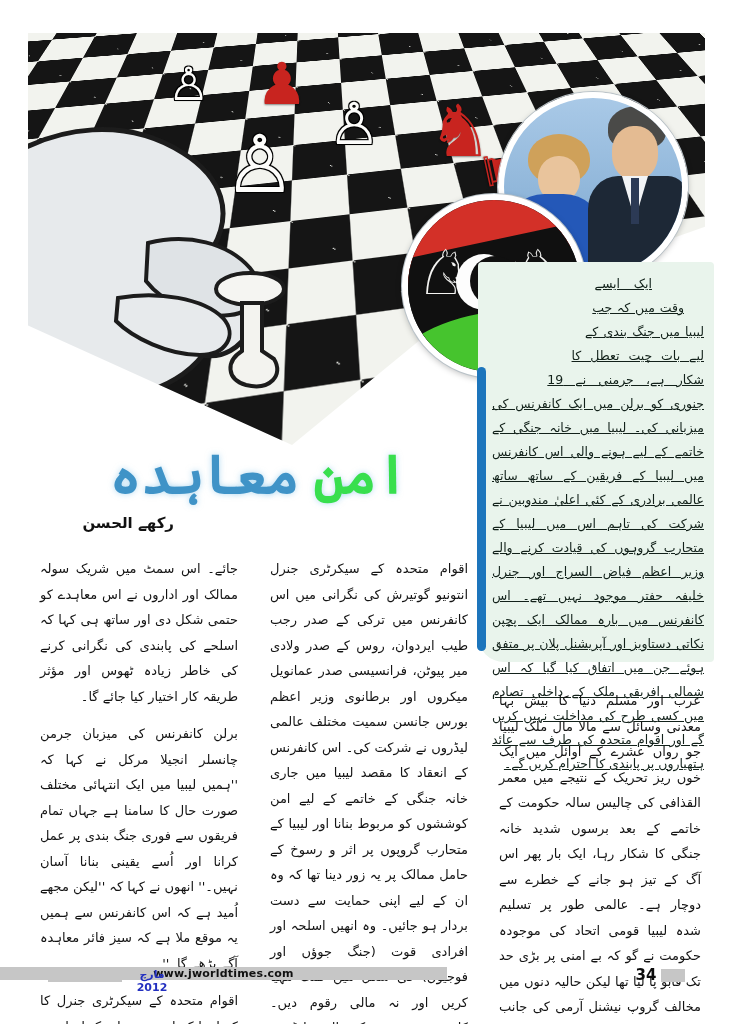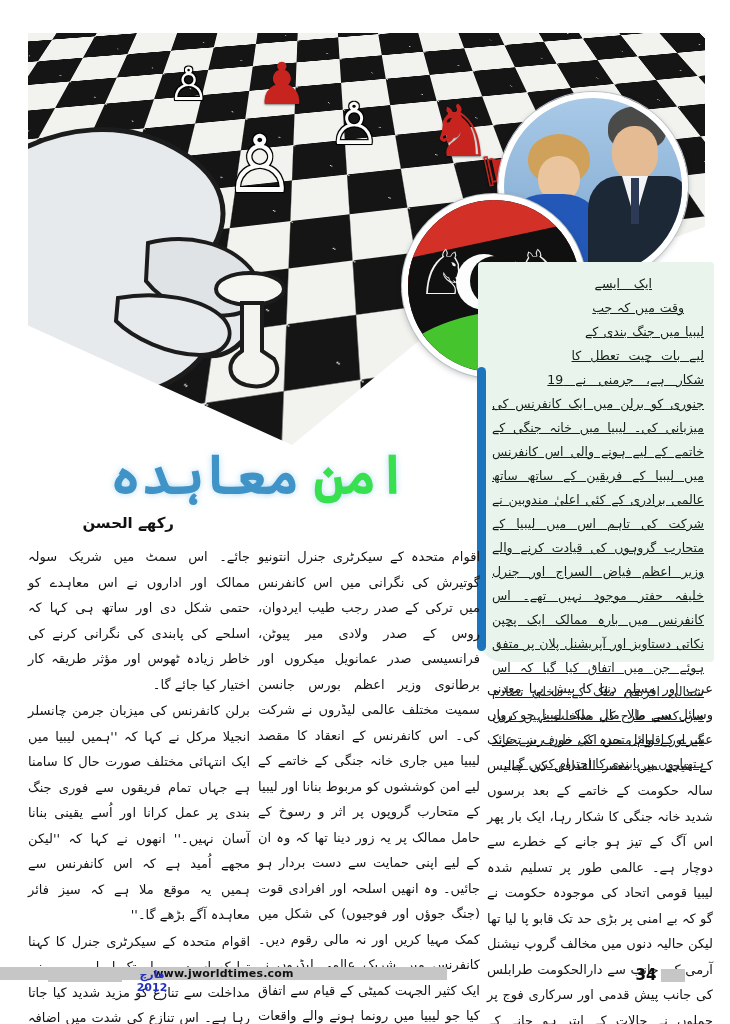--- a/index.html
+++ b/index.html
@@ -61,21 +61,21 @@
             display:flex;align-items:center;justify-content:center;gap:14px;
             font-family:"DejaVu Serif","Liberation Serif",serif;font-weight:bold;
             font-size:54px;line-height:1;white-space:nowrap;}
   .headline .hw{text-shadow:0 0 6px rgba(120,190,230,.55);}
   .byline{position:absolute;left:44px;top:514px;width:130px;direction:rtl;text-align:right;
           font-size:15px;font-weight:bold;color:#111;}
 
   
   .col{position:absolute;direction:rtl;text-align:justify;color:#141414;
        font-size:13px;line-height:25.5px;}
-  .col p{margin:0;}
+  .col p{margin:12px;}
   .col p + p{margin-top:1px;}
   .col-right{left:487px;top:676px;width:226px;height:286px;}
   .col-mid{left:258px;top:544px;width:222px;height:418px;}
   .col-left{left:28px;top:544px;width:222px;height:418px;}
 
   
   .footer{position:absolute;left:0;top:967px;width:730px;height:18px;}
   .f-seg{position:absolute;top:2px;height:13px;background:#c6c6c6;}
   .f-seg1{left:48px;width:74px;}
   .f-main{left:182px;width:447px;top:2px;height:13px;background:#c6c6c6;

